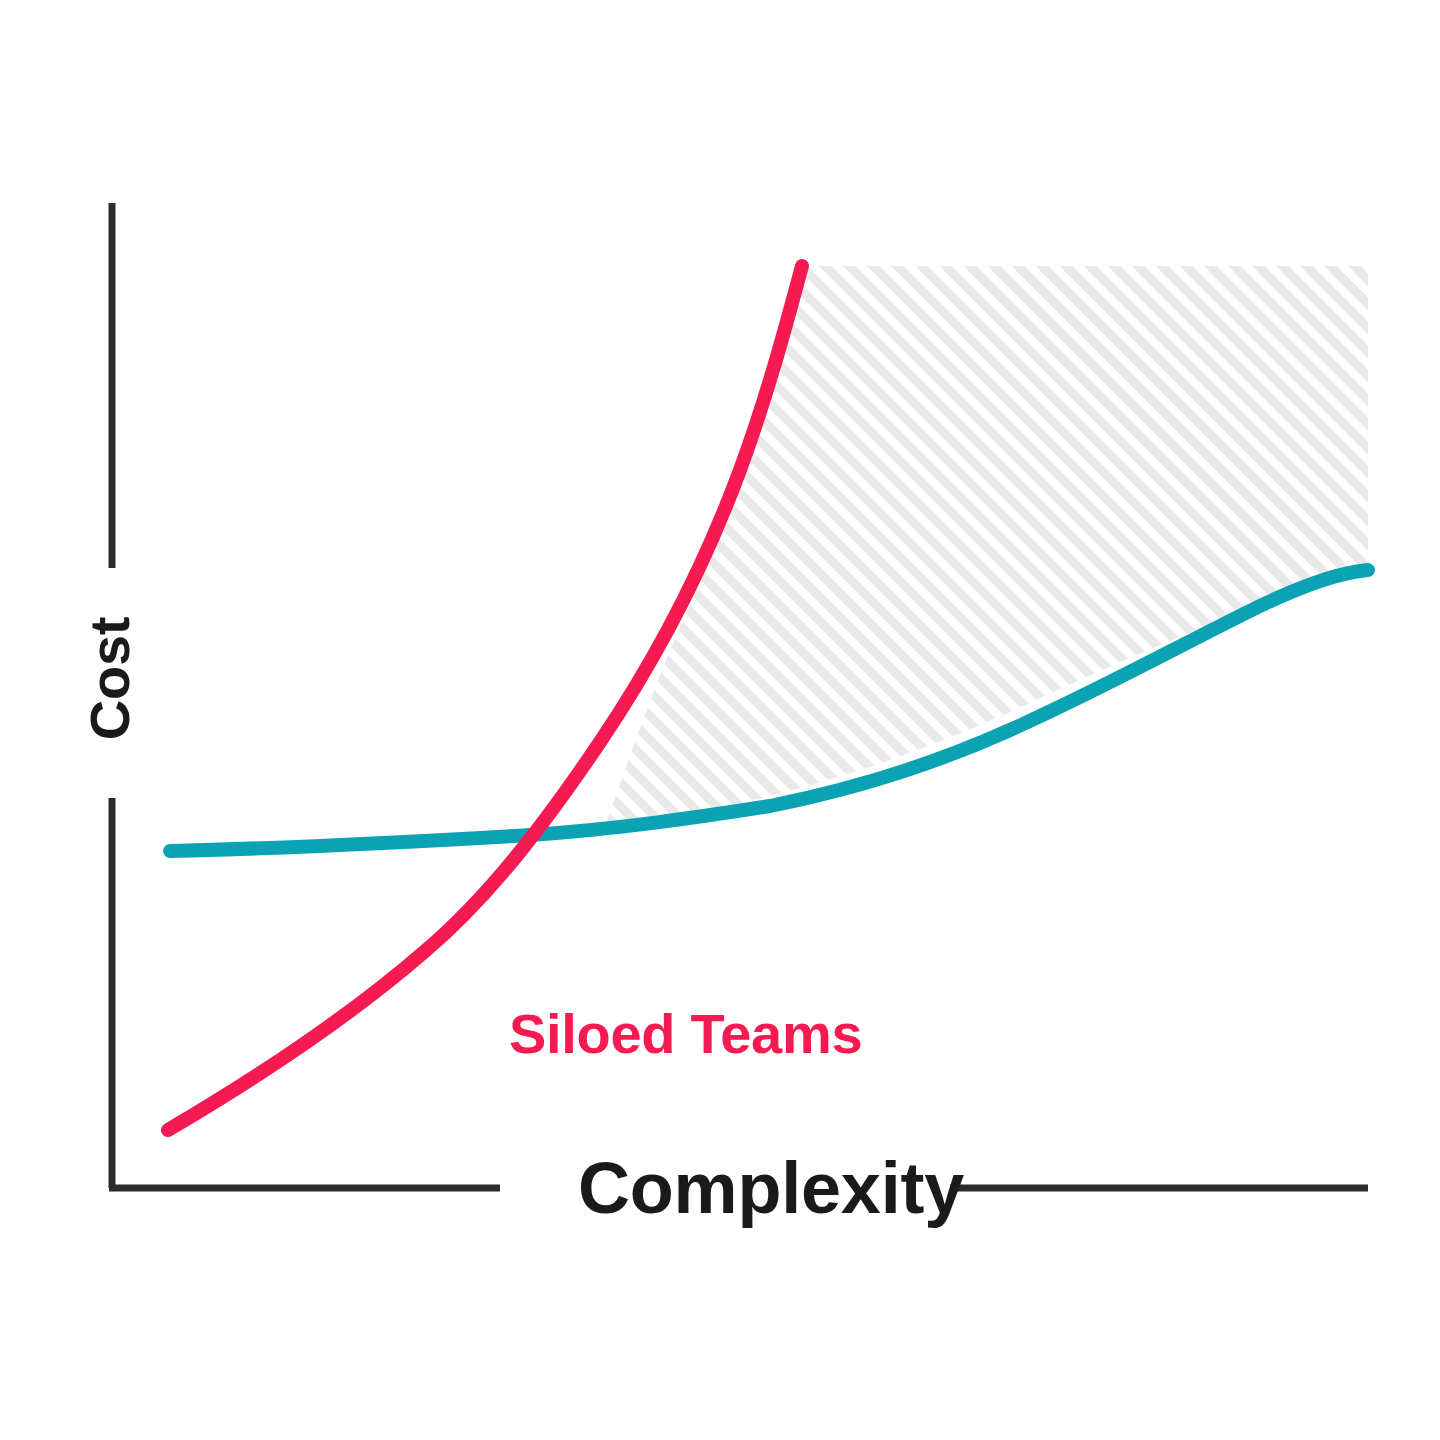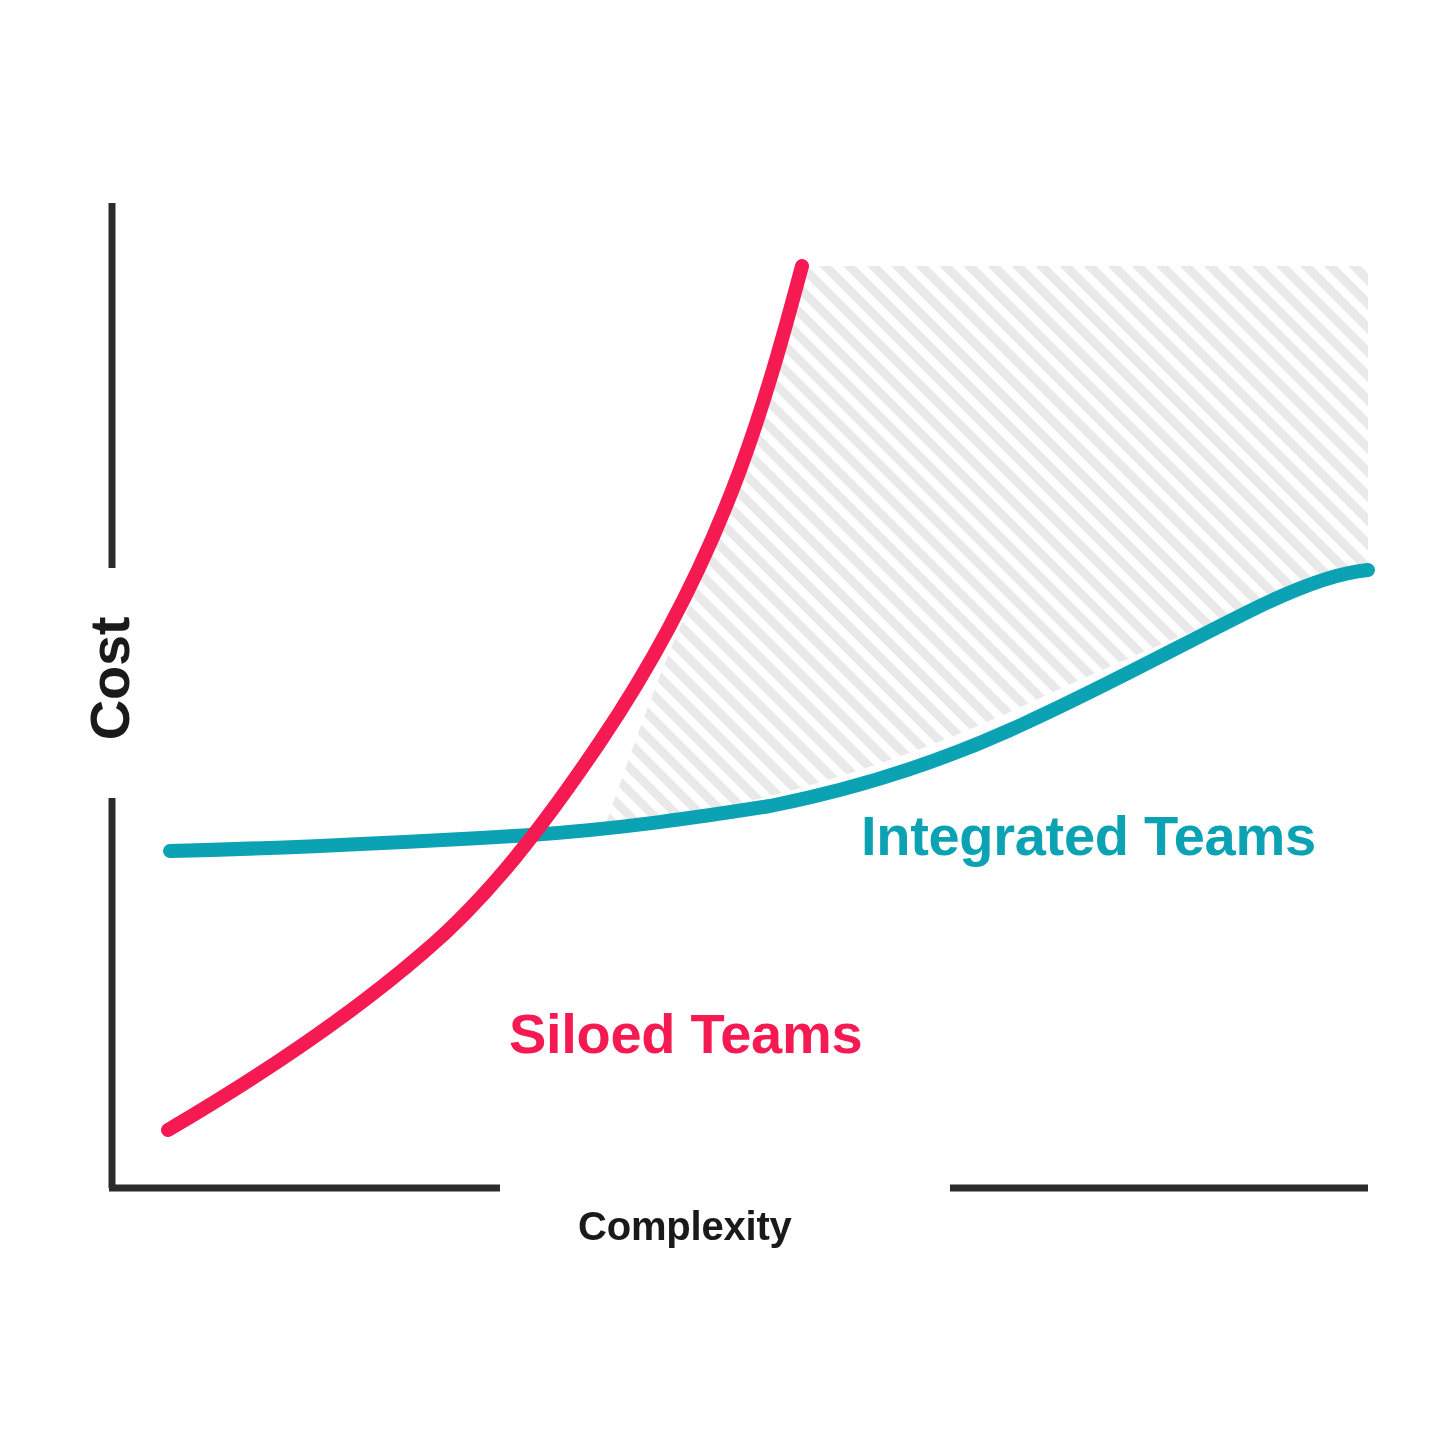--- a/index.html
+++ b/index.html
@@ -43,23 +43,23 @@
     display: flex;
     align-items: center;
     justify-content: center;
     transform-origin: center center;
   }
   #ylabel span {
     display: block;
     transform: rotate(-90deg);
   }
   #xlabel {
-    font-size: 40px;
+    font-size: 72px;
     left: 578px;
-    top: 1196px;
+    top: 1158px;
     line-height: 60px;
   }
   .series-label {
     position: absolute;
     font-weight: bold;
     font-size: 56px;
     white-space: nowrap;
     letter-spacing: -0.3px;
   }
   #label-integrated {
@@ -122,17 +122,16 @@
              C 650 668 700 578 740 470
              C 768 394 788 318 802 266" fill="none" stroke="#F51A52" stroke-width="14" stroke-linecap="round" stroke-linejoin="round"></path>
   </svg>
 
   <div id="ylabel" class="axis-title">
     <span>Cost</span>
   </div>
 
   <div id="xlabel" class="axis-title">Complexity</div>
 
-  <div id="label-integrated" class="series-label" style="color:#0BA2B4">Integrated Teams</div>
 
   <div id="label-siloed" class="series-label" style="color:#F51A52">Siloed Teams</div>
 
 </div>
 
 </body></html>

